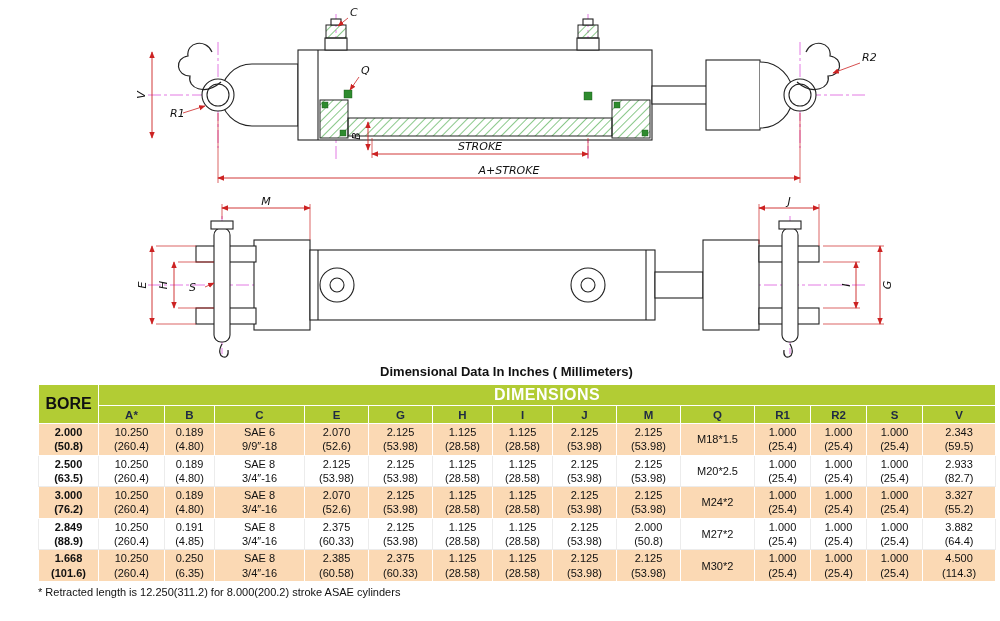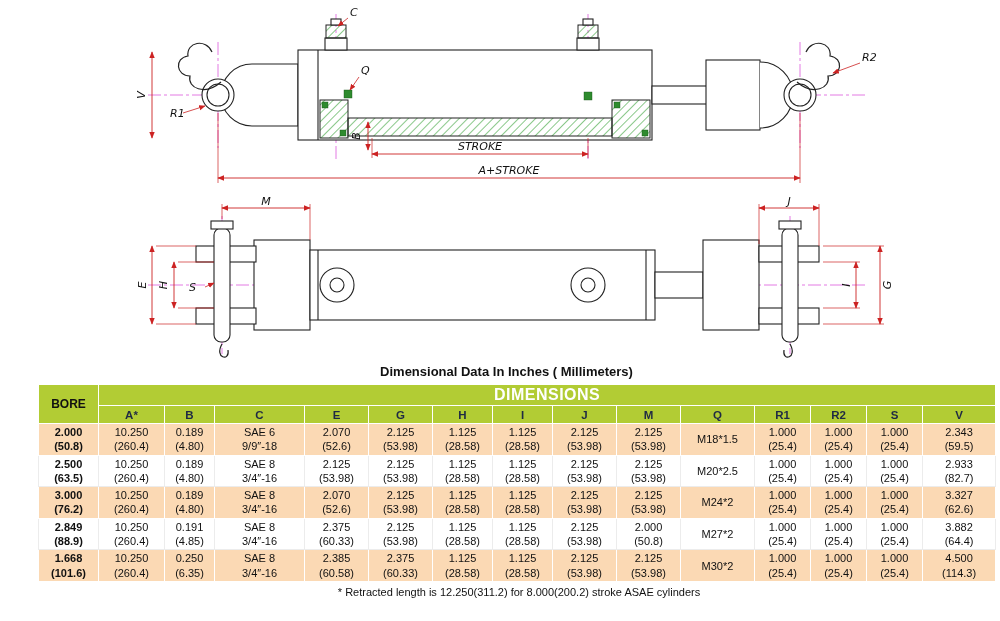--- a/index.html
+++ b/index.html
@@ -14,29 +14,29 @@
   .dim{stroke:#cc2222;stroke-width:0.9;fill:none}
   .ext{stroke:#cc2222;stroke-width:0.7;fill:none}
   .ldr{stroke:#cc2222;stroke-width:0.8;fill:none}
   .clip{fill:none;stroke:#222;stroke-width:1.2}
   .lbl{font:italic 11px "DejaVu Sans",sans-serif;fill:#111}
   
   .tbl-title{font:bold 13px "Liberation Sans",sans-serif;color:#111;text-align:center;margin:2px 0 5px 0;padding-left:13px;}
   table.dim-table{border-collapse:collapse;table-layout:fixed;width:957px;margin-left:38px;font:11px "Liberation Sans",sans-serif;color:#111;}
   .dim-table th,.dim-table td{text-align:center;vertical-align:middle;padding:1px 0;overflow:hidden;}
   .dim-table thead th{background:#b2cc34;border:1px solid #fff;height:15px;}
-  .dim-table th.bore-h{font-weight:bold;font-size:12px;color:#111;}
+  .dim-table th.bore-h{font-weight:bold;font-size:16px;color:#111;}
   .dim-table th.dim-h{font-weight:bold;font-size:16px;color:#fff;letter-spacing:0.5px;}
   .dim-table th.col-h{font-weight:bold;font-size:11.5px;color:#1f2a44;}
   .dim-table tbody tr{height:31px;}
   .dim-table tbody tr.peach td{background:#fbd9b4;border:1px solid #fff;}
   .dim-table tbody tr.plain td{background:#fff;border:1px solid #ececec;}
   .dim-table td div{line-height:1.3;}
   .dim-table td.bore-cell{font-weight:bold;}
-  .footnote{font:11px "Liberation Sans",sans-serif;color:#111;margin:4px 0 0 38px;text-align:center;}
+  .footnote{font:11px "Liberation Sans",sans-serif;color:#111;margin:4px 0 0 38px;}
 </style>
 </head>
 <body>
 
 <div class="page">
 
   <div class="drawing-wrap">
     <svg width="1000" height="362" viewBox="0 0 1000 362">
       <defs>
         <marker id="arr" viewBox="0 0 10 10" refX="9" refY="5" markerWidth="8" markerHeight="8" orient="auto-start-reverse">
@@ -385,21 +385,21 @@
           <td>
             <div>1.000</div>
             <div>(25.4)</div>
           </td>
           <td>
             <div>1.000</div>
             <div>(25.4)</div>
           </td>
           <td>
             <div>3.327</div>
-            <div>(62.6)</div>
+            <div>(55.2)</div>
           </td>
         </tr>
         <tr class="plain">
           <td class="bore-cell">
             <div>2.849</div>
             <div>(88.9)</div>
           </td>
           <td>
             <div>10.250</div>
             <div>(260.4)</div>

